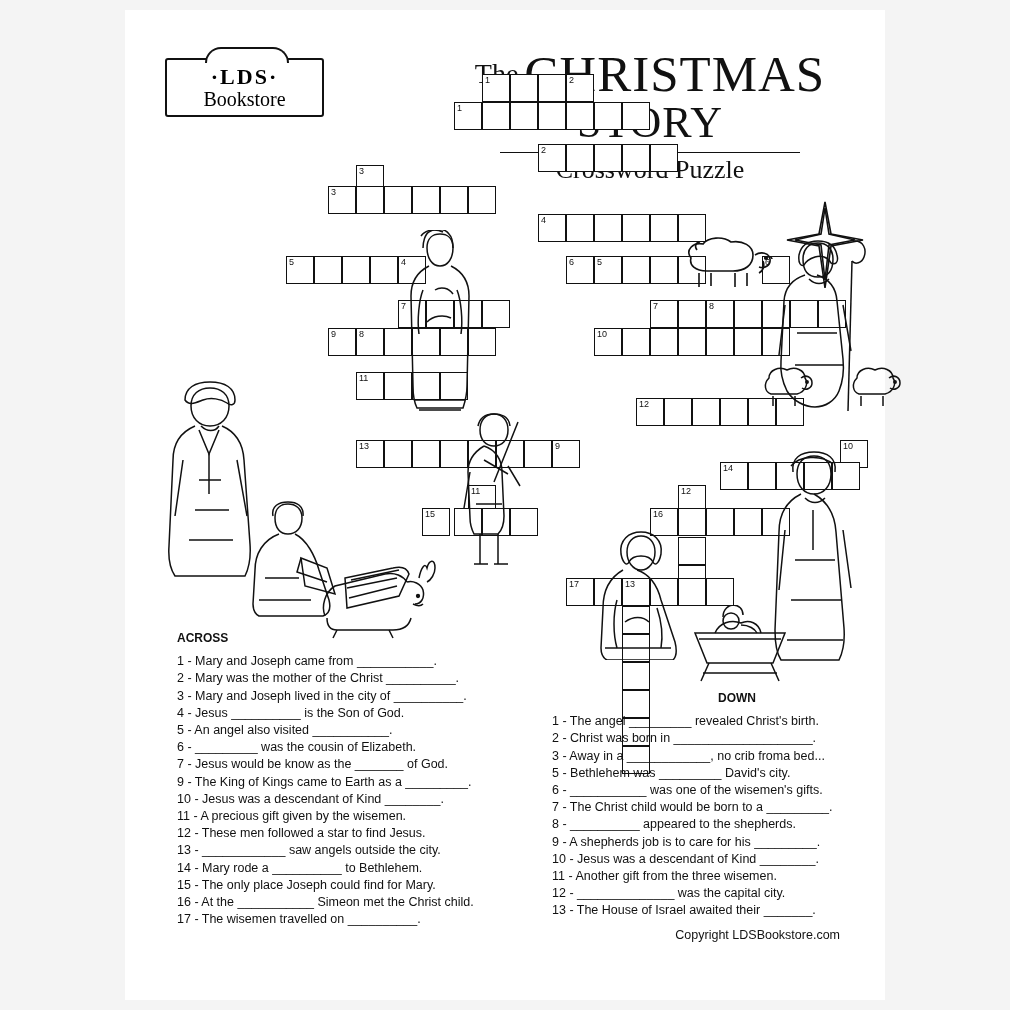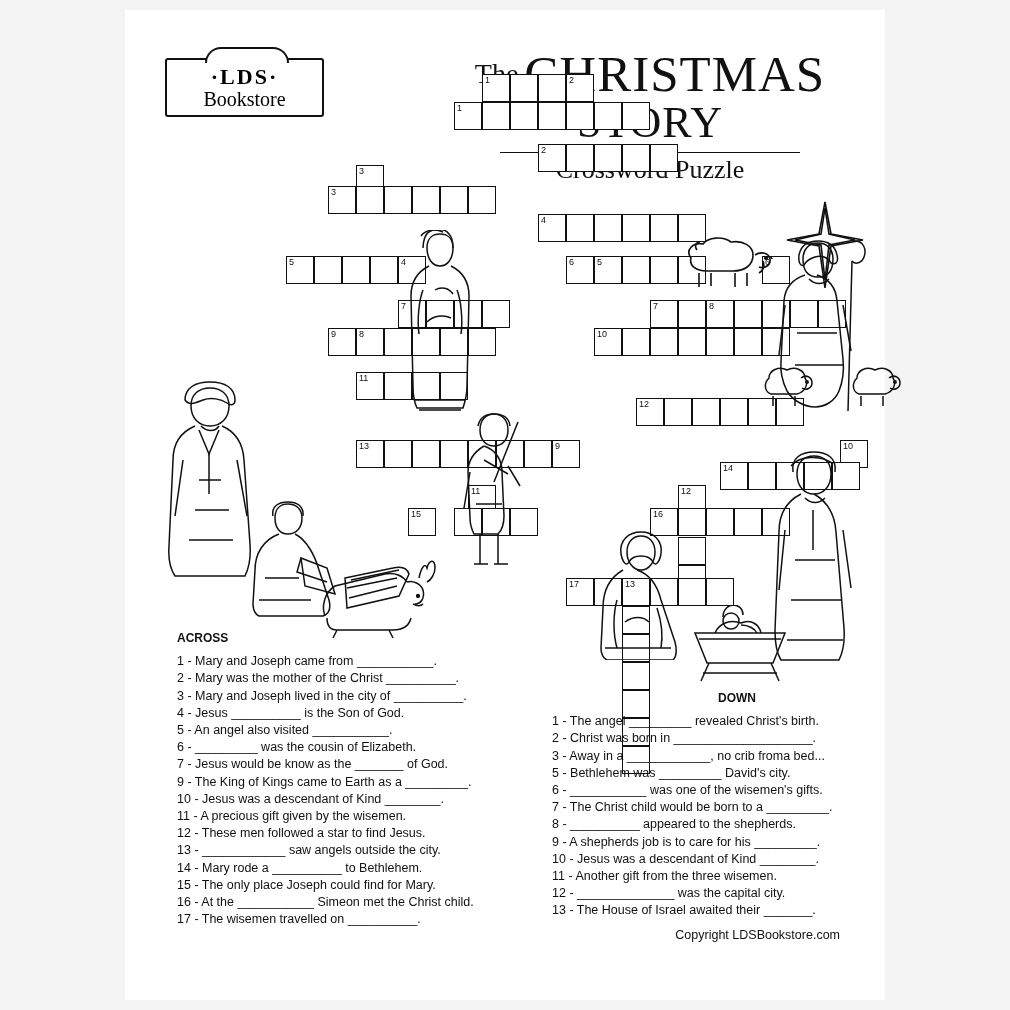--- a/index.html
+++ b/index.html
@@ -212,21 +212,21 @@
       <div class="cell" style="left: 623px; top: 452px;"></div>
       <div class="cell" style="left: 651px; top: 452px;"></div>
       <div class="cell" style="left: 679px; top: 452px;"></div>
       <div class="cell" style="left: 707px; top: 452px;"></div>
       <div class="cell" style="left: 343px; top: 475px;">
         <span>11</span>
       </div>
       <div class="cell" style="left: 553px; top: 475px;">
         <span>12</span>
       </div>
-      <div class="cell" style="left: 283px; top: 498px; text-decoration: underline;">
+      <div class="cell" style="left: 297px; top: 498px; text-decoration: underline;">
         <span>15</span>
       </div>
       <div class="cell" style="left: 329px; top: 498px;"></div>
       <div class="cell" style="left: 357px; top: 498px;"></div>
       <div class="cell" style="left: 385px; top: 498px;"></div>
       <div class="cell" style="left: 525px; top: 498px; padding-left: 20px;">
         <span>16</span>
       </div>
       <div class="cell" style="left: 553px; top: 498px;"></div>
       <div class="cell" style="left: 581px; top: 498px;"></div>

